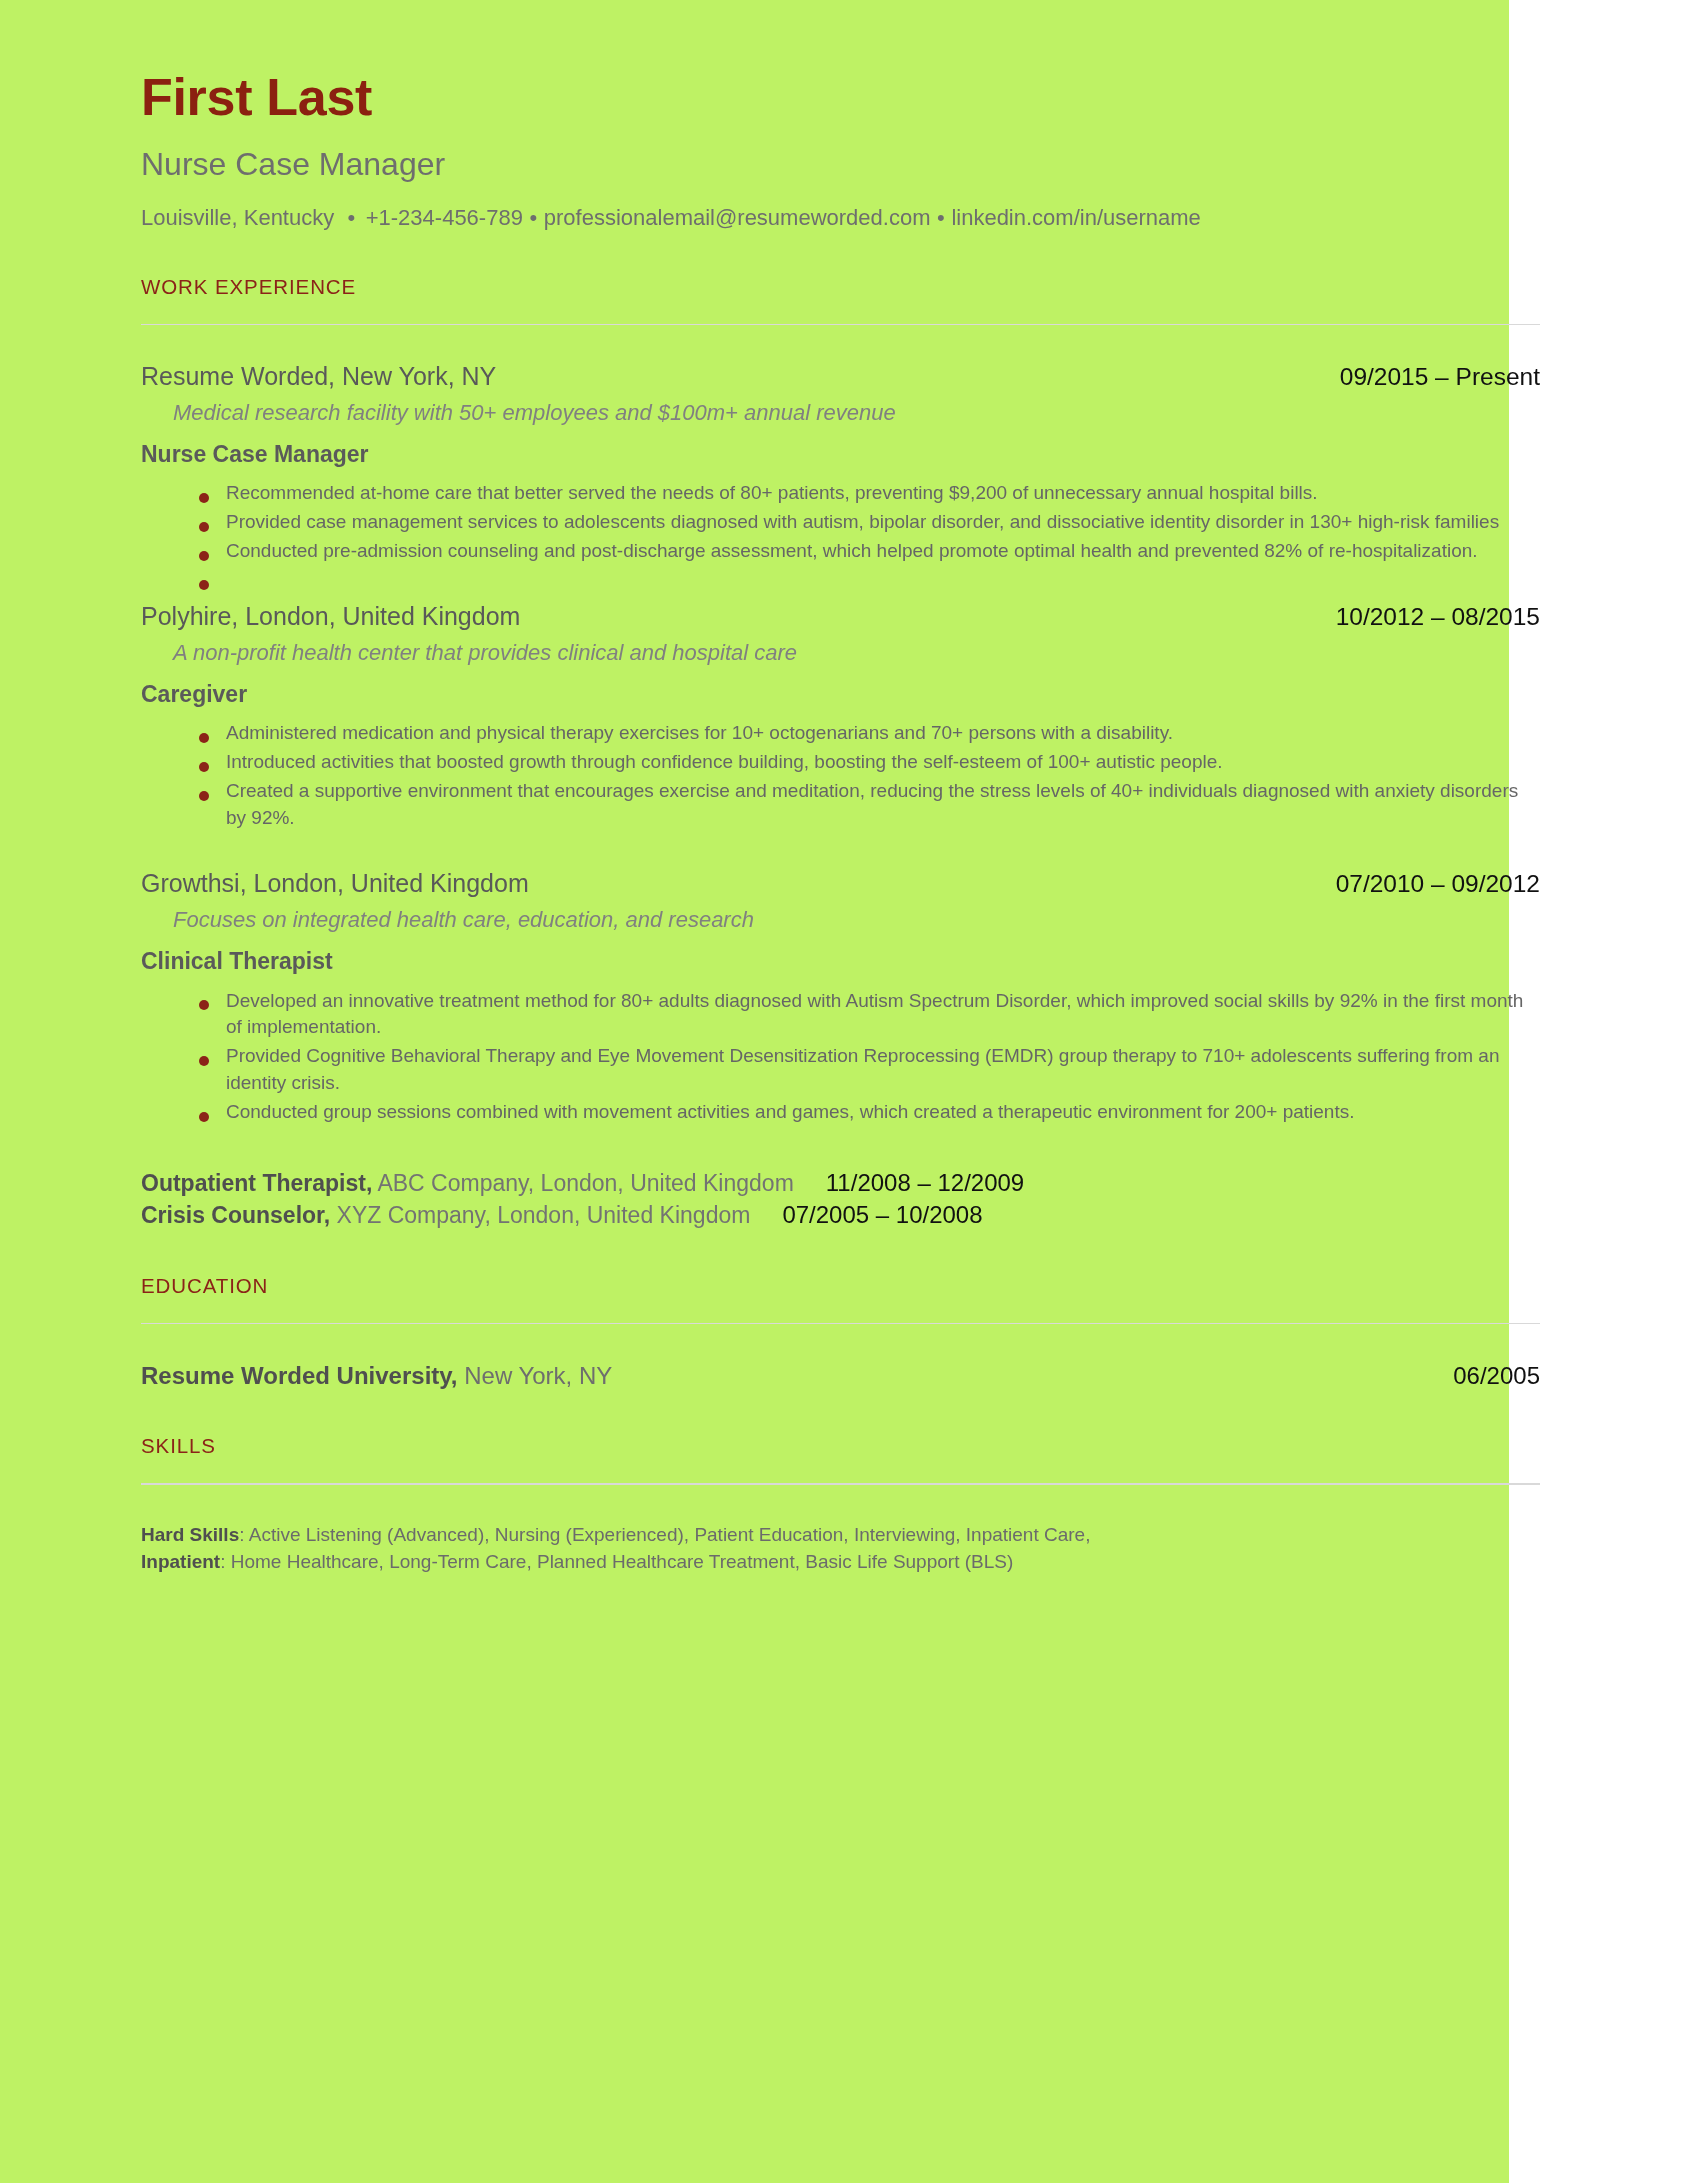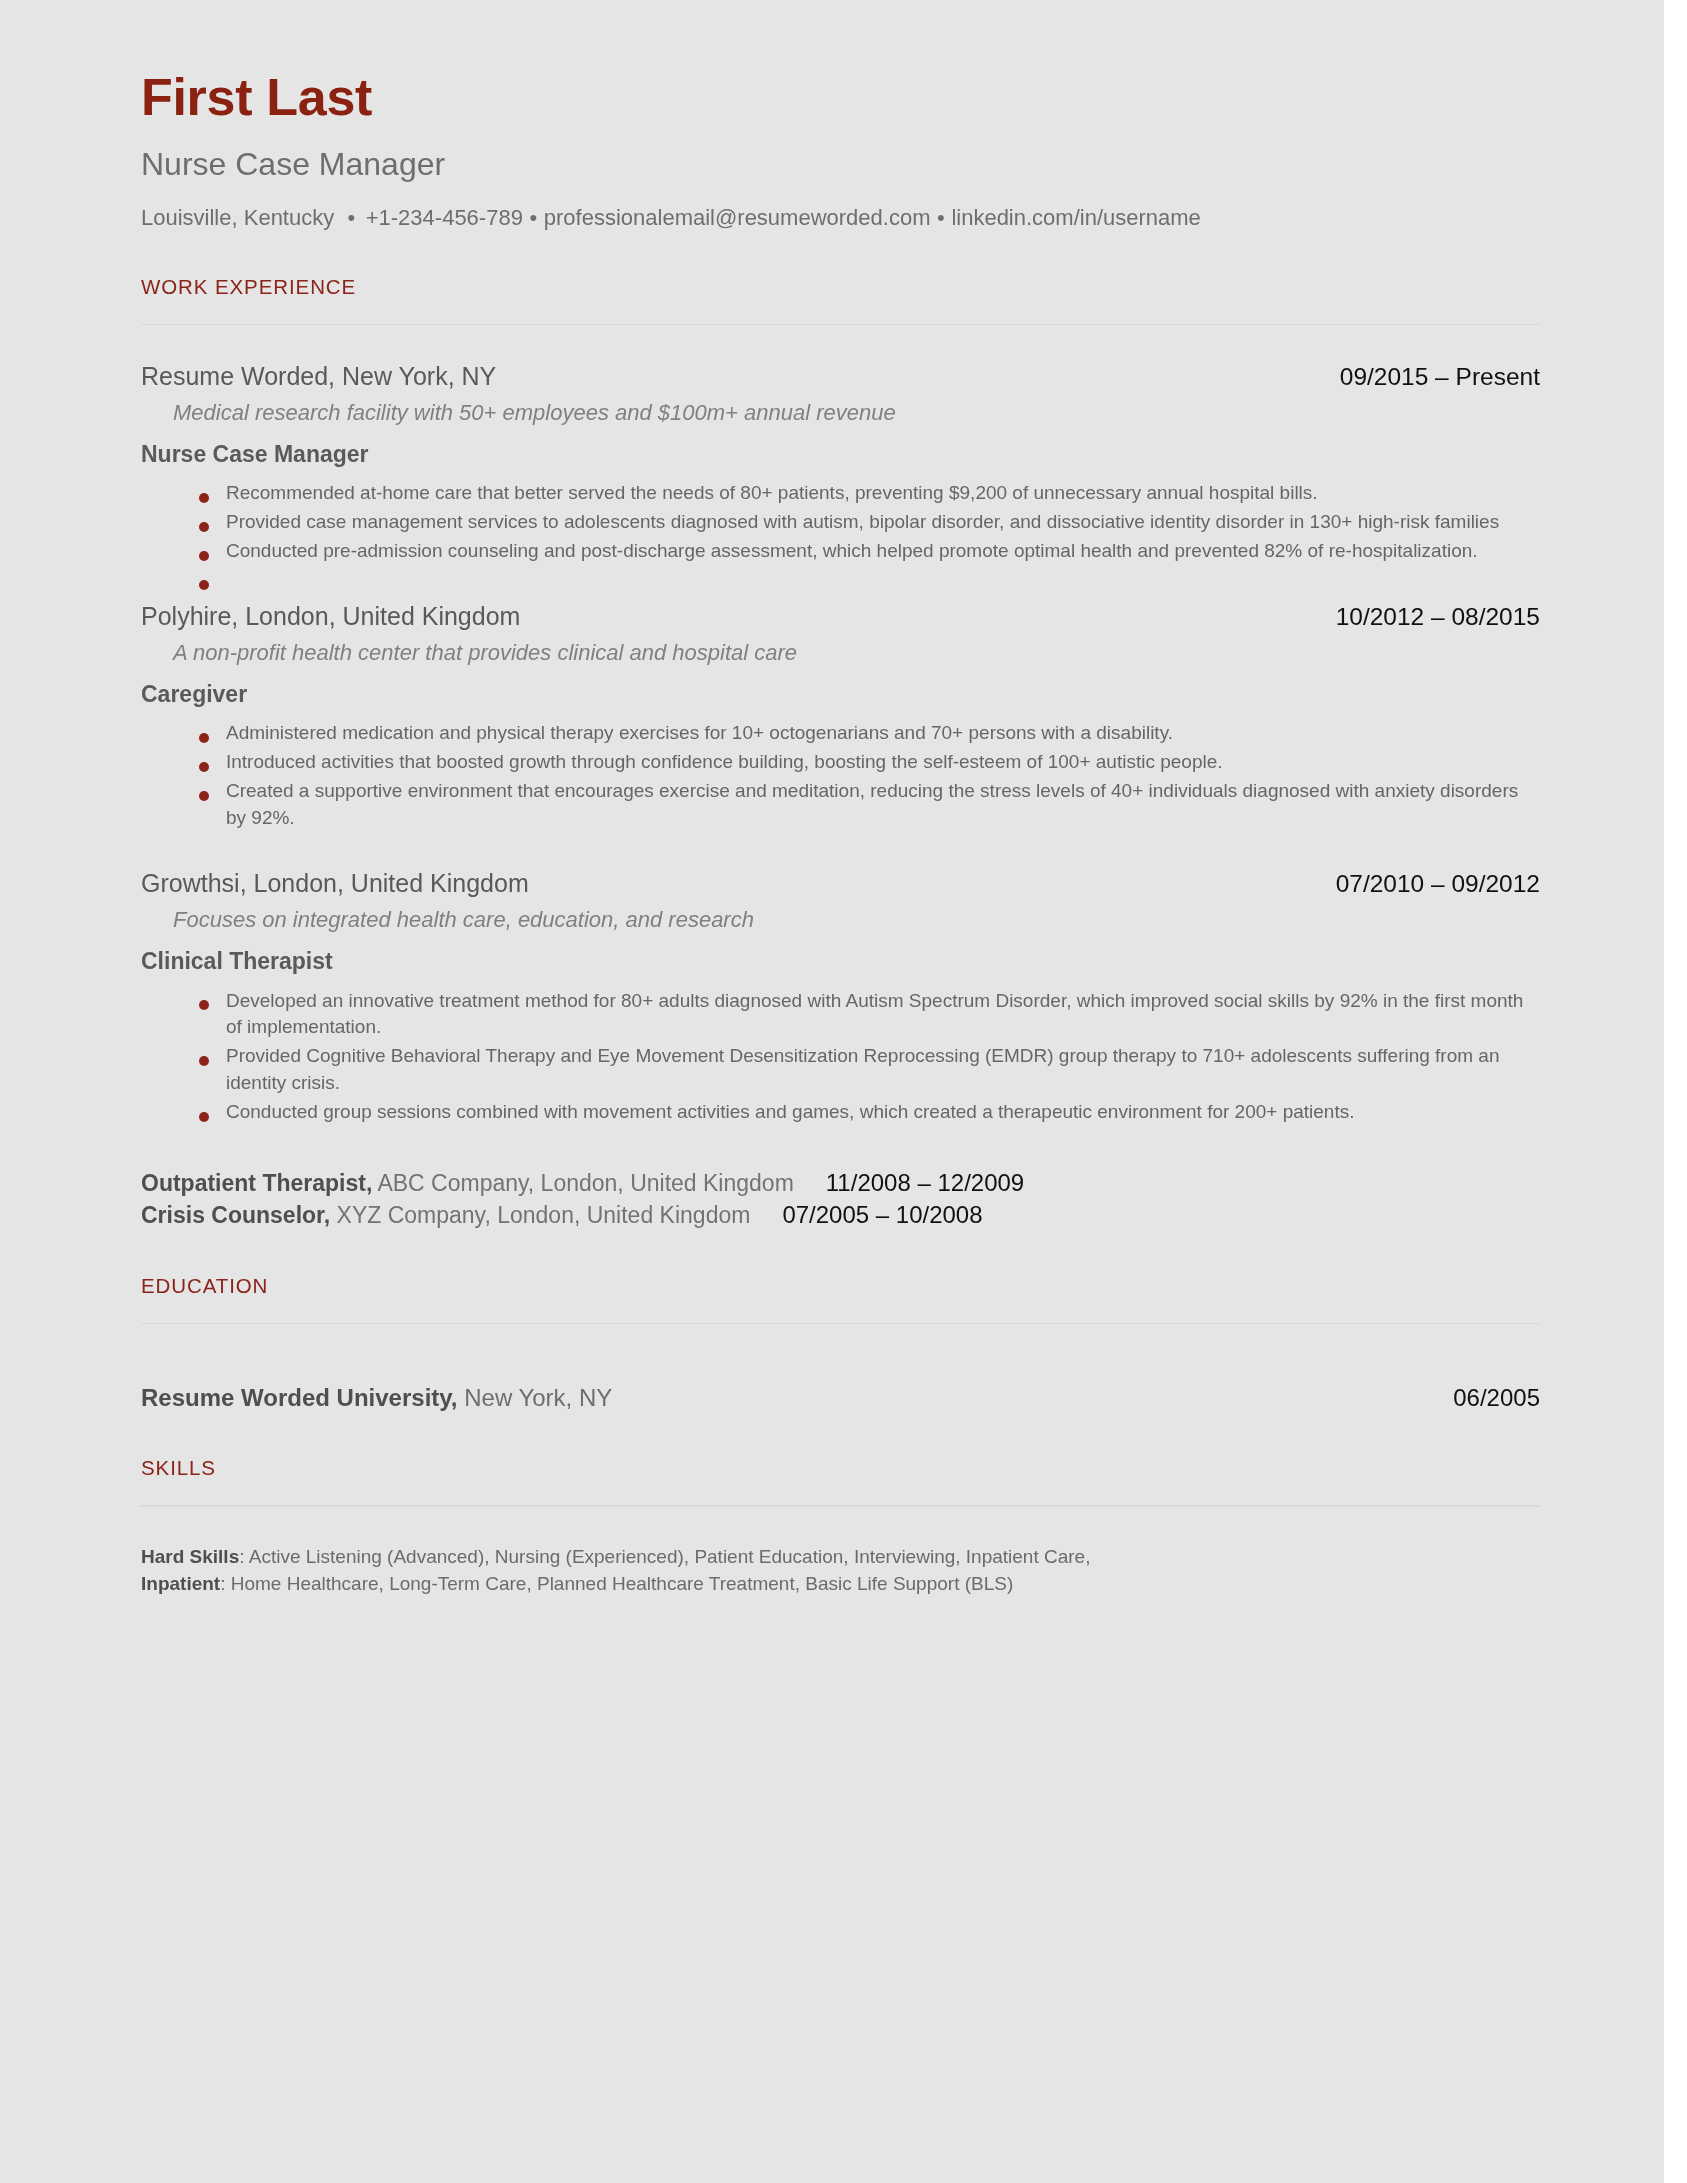--- a/index.html
+++ b/index.html
@@ -8,23 +8,23 @@
     background: #ffffff;
   }
   body {
     width: 1687px;
     height: 2183px;
     font-family: "Liberation Sans", sans-serif;
     -webkit-font-smoothing: antialiased;
   }
   .page {
     position: relative;
-    width: 1664px;
+    width: 1509px;
     height: 2183px;
-    background: #e5e5e5;
+    background: #bef264;
     box-sizing: border-box;
     padding: 71px 147px 0 141px;
   }
   .resume {
     width: 1399px;
   }
 
   
   .name {
     font-size: 52px;
@@ -146,21 +146,21 @@
     color: #4f4f4f;
   }
   .compact-row .rest { color: #737373; }
   .compact-row .dates {
     color: #111111;
     white-space: nowrap;
     font-size: 24px;
   }
 
   
-  .edu { margin-top: 60px; }
+  .edu { margin-top: 38px; }
   .edu-row {
     display: flex;
     justify-content: space-between;
     align-items: baseline;
     font-size: 24px;
     line-height: 1.2;
   }
   .edu-school { font-weight: bold; color: #4f4f4f; }
   .edu-loc { color: #6e6e6e; font-weight: 400; }
   .edu-date { color: #111111; white-space: nowrap; font-size: 24px; }

